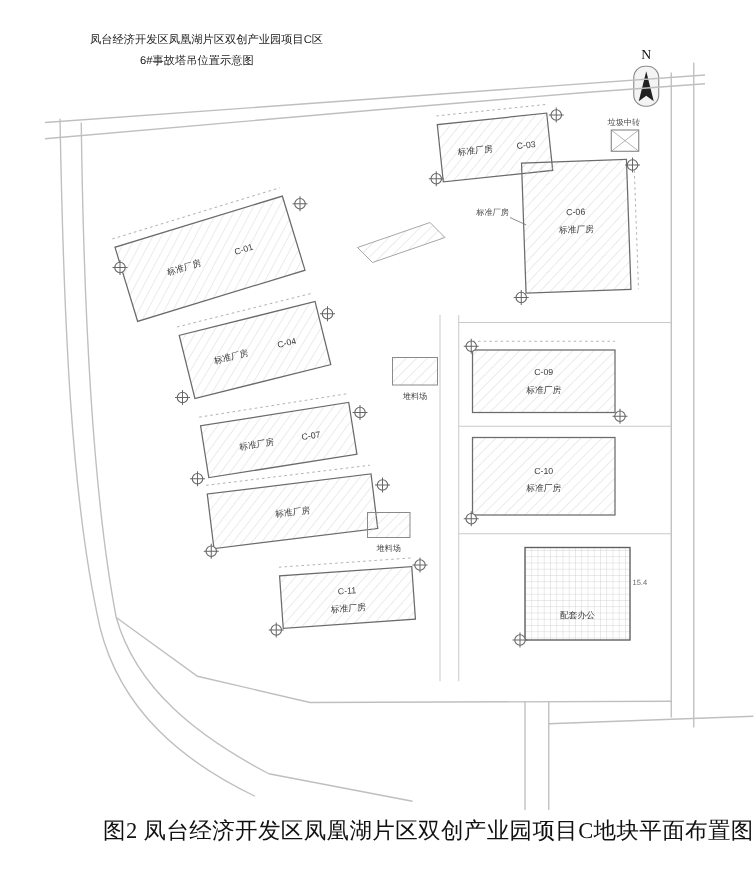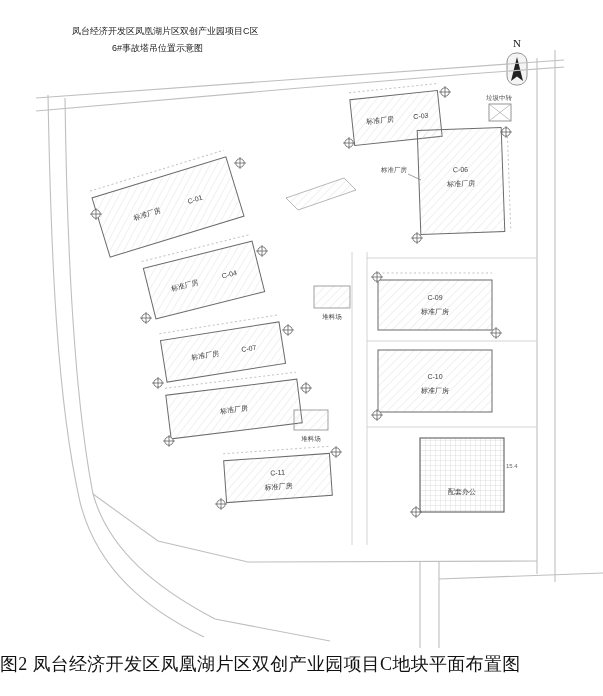--- a/index.html
+++ b/index.html
@@ -11,21 +11,21 @@
   .yard{fill:url(#hatch);stroke:#8a8a8a;stroke-width:0.8;}
   .road{fill:none;stroke:#bfbfbf;stroke-width:1.1;}
   .road-thin{fill:none;stroke:#c9c9c9;stroke-width:0.8;}
   .dimline{stroke:#9a9a9a;stroke-width:0.6;stroke-dasharray:2 2.5;}
   .leader{stroke:#7a7a7a;stroke-width:0.7;fill:none;}
   .lbl{font:7px "Liberation Sans",sans-serif;fill:#3a3a3a;text-anchor:middle;}
   .lbl-s{font:6.5px "Liberation Sans",sans-serif;fill:#4a4a4a;text-anchor:middle;}
   .lbl-dim{font:6px "Liberation Sans",sans-serif;fill:#6a6a6a;text-anchor:start;}
   .title-txt{font:9px "Liberation Sans",sans-serif;fill:#222;}
   .north-n{font:11px "Liberation Serif",serif;fill:#111;text-anchor:middle;}
-  .caption{position:absolute;left:0;top:652px;width:603px;text-align:left;
+  .caption{position:absolute;left:0;top:652px;width:603px;text-align:right;
            font:18px "Liberation Serif",serif;color:#111;letter-spacing:0.3px;}
 </style>
 </head>
 <body>
 
 <div class="page">
 
   <svg width="603" height="648" viewBox="0 0 603 648">
     <defs>
       <pattern id="hatch" width="6" height="6" patternUnits="userSpaceOnUse" patternTransform="rotate(45)">

